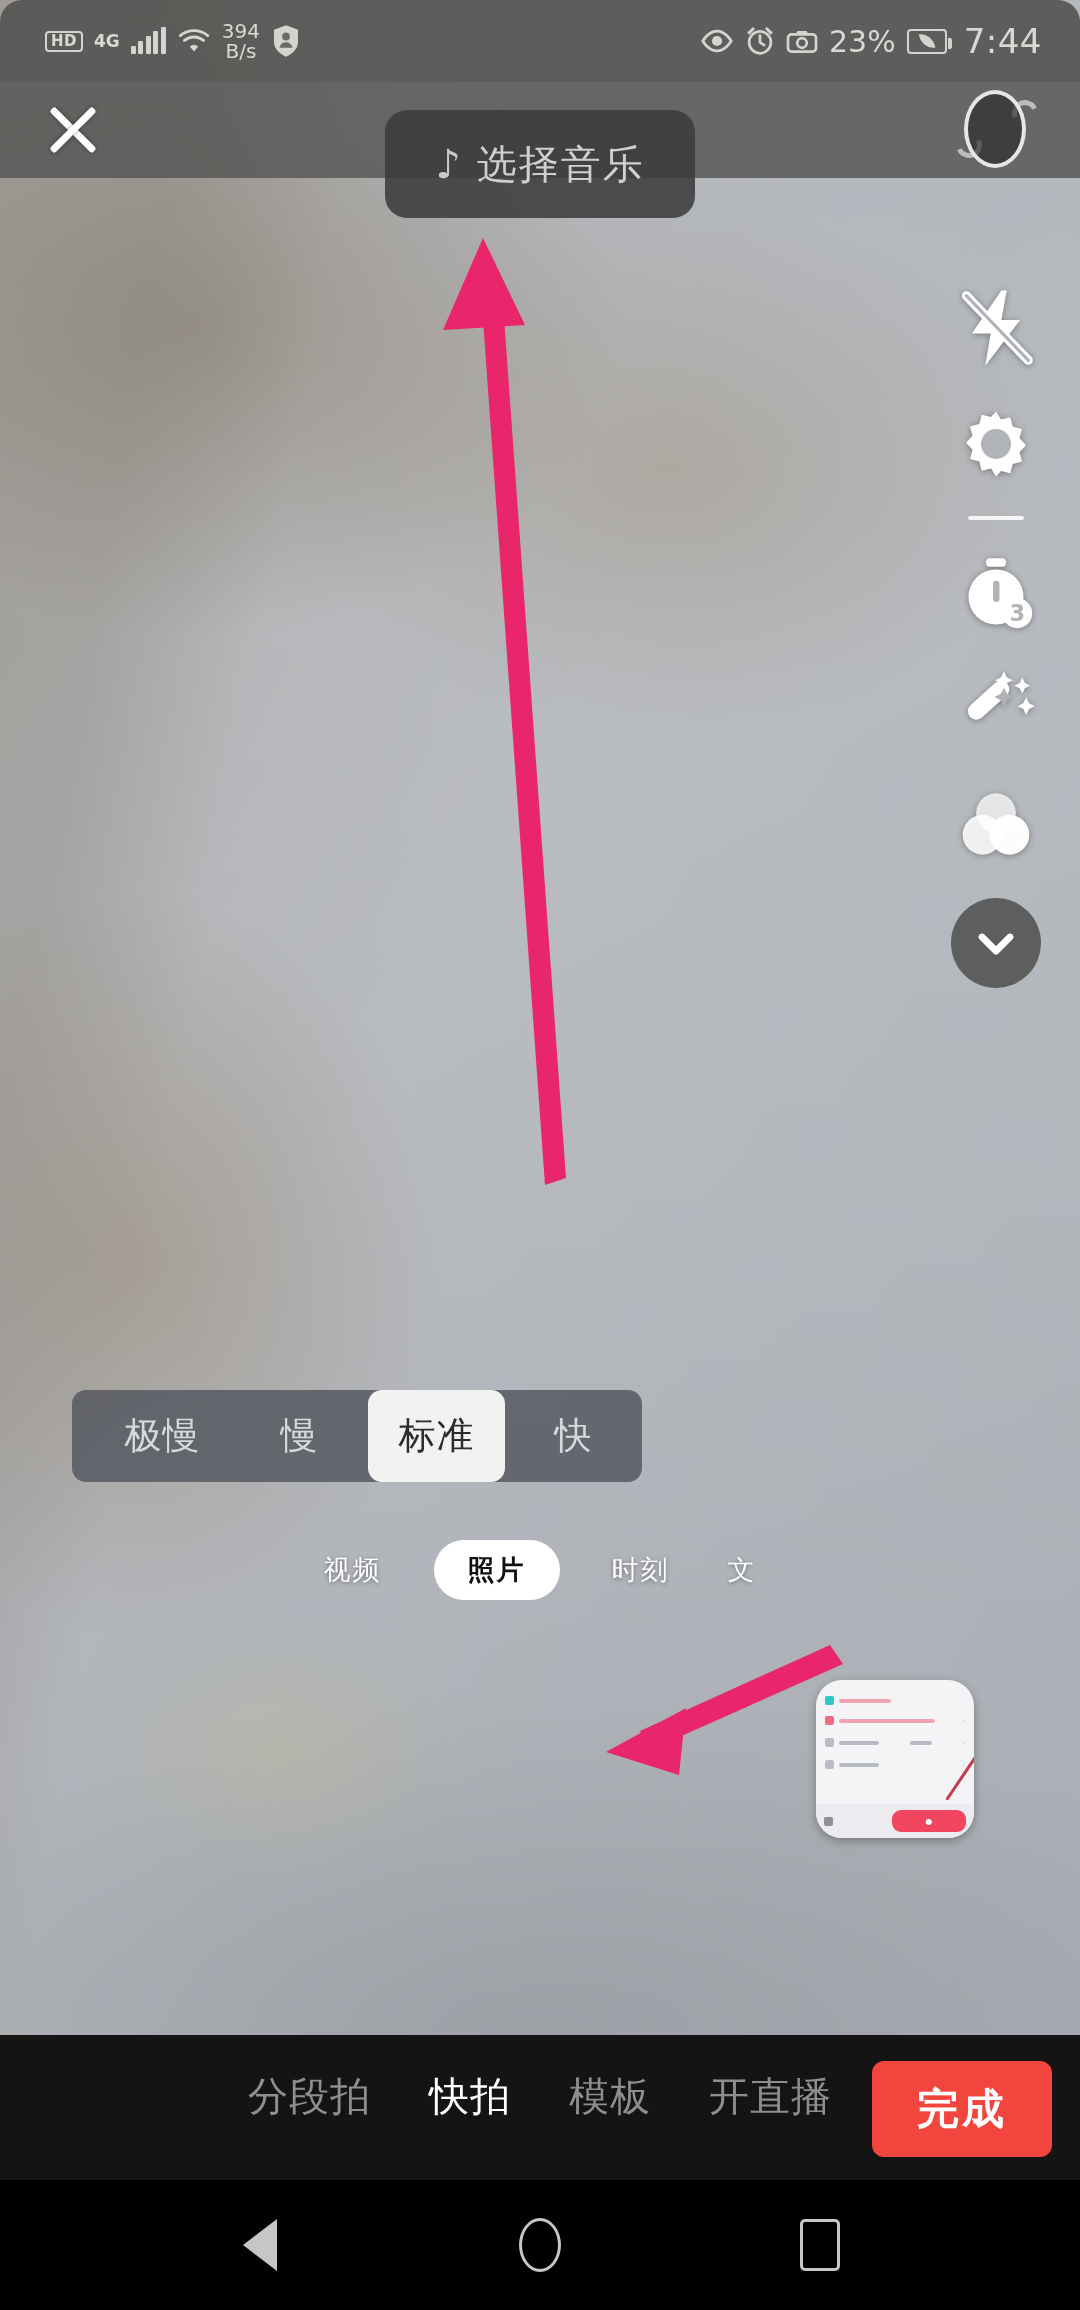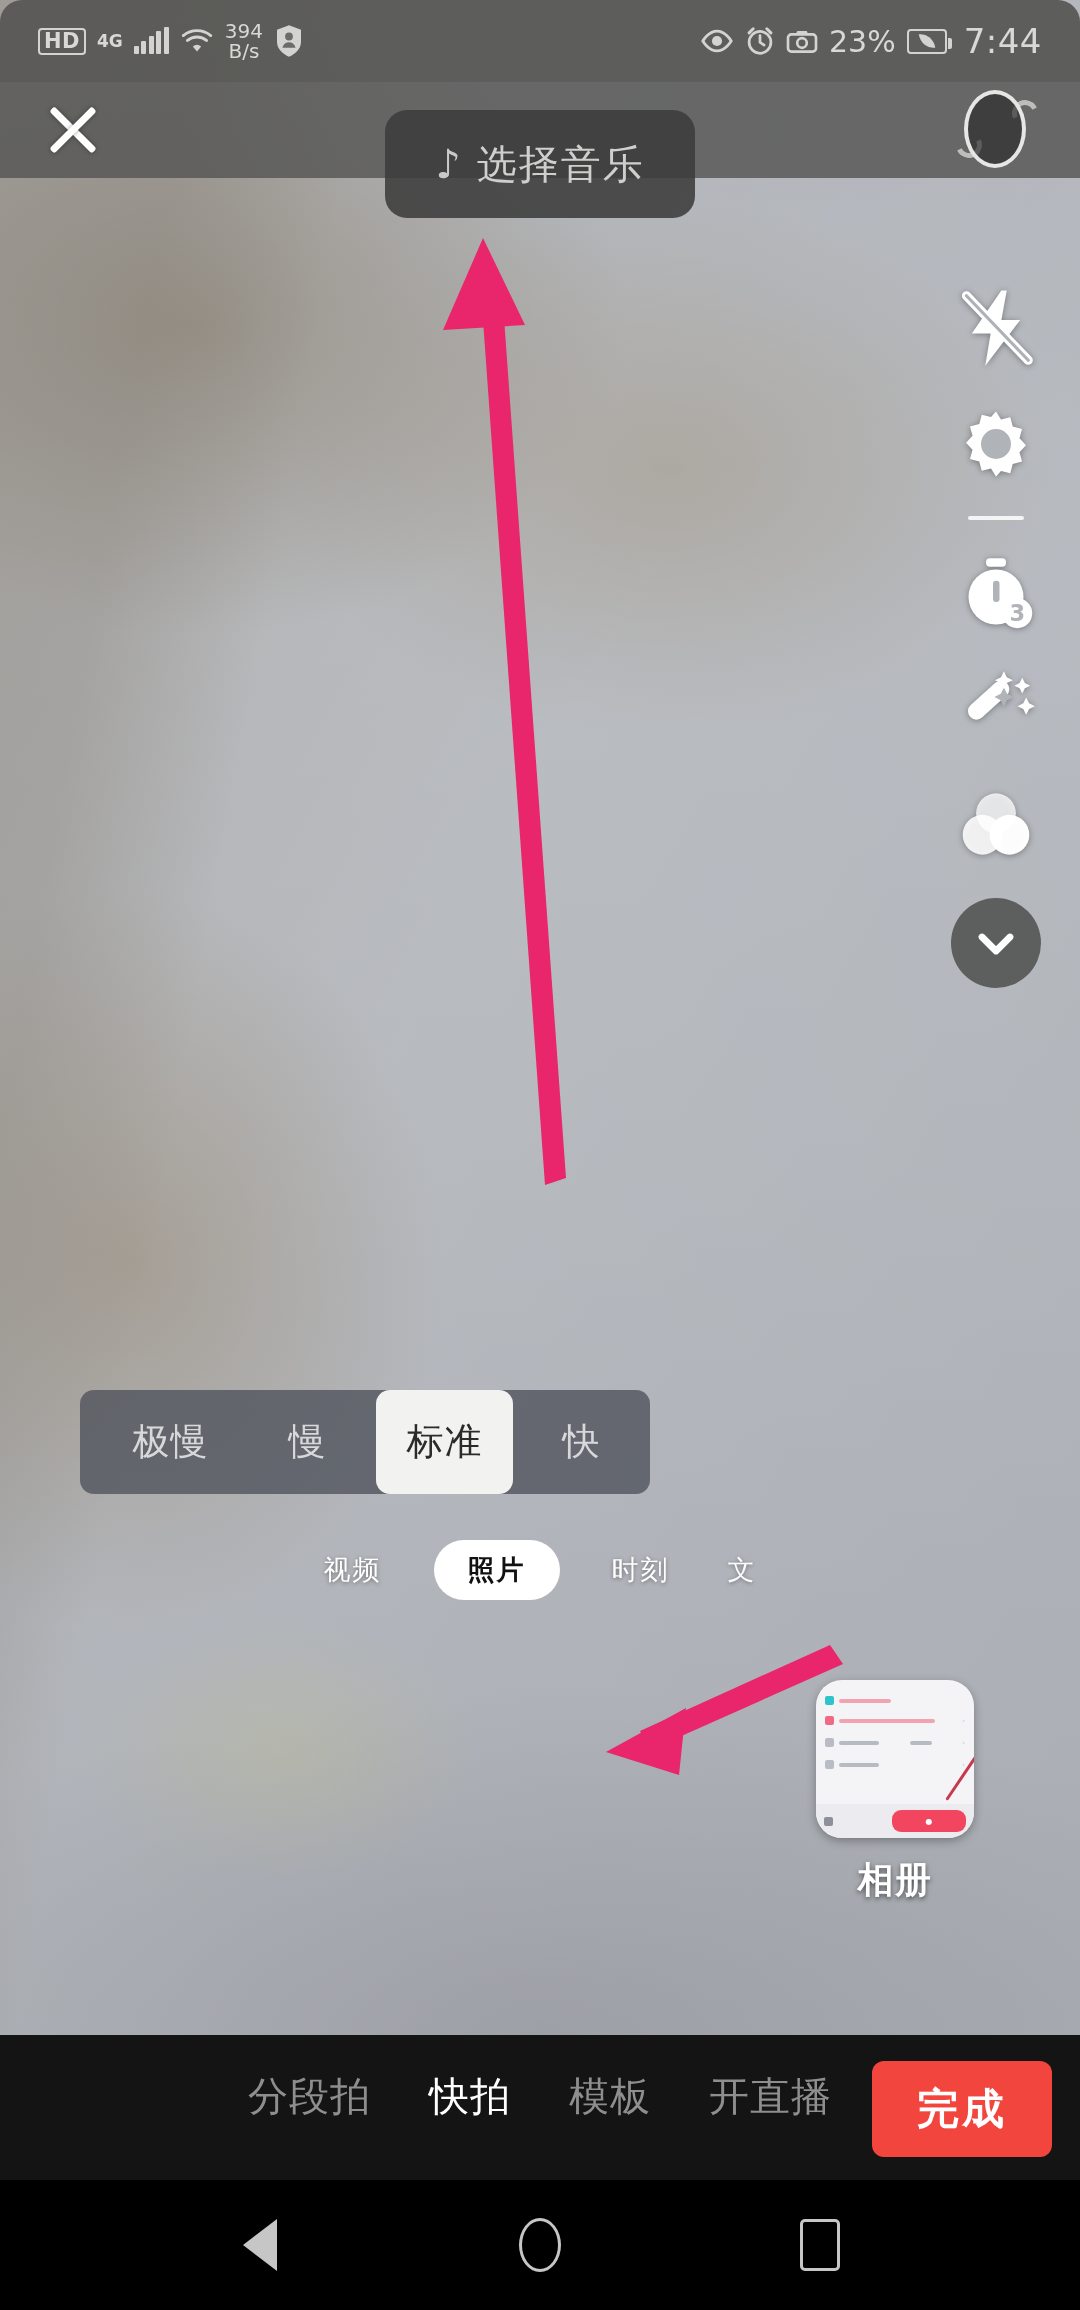--- a/index.html
+++ b/index.html
@@ -34,22 +34,22 @@
   
   .statusbar {
     position:absolute; left:0; top:0; width:1080px; height:82px;
     background:rgba(86,86,84,0.92);
     display:flex; align-items:center; justify-content:space-between;
     padding:0 38px; color:#d8d8d4;
     border-radius:22px 22px 0 0;
   }
   .sb-left, .sb-right { display:flex; align-items:center; gap:11px; }
   .sb-hd {
-    font-size:21px; font-weight:700; border:2px solid #d3d3cf; border-radius:4px;
-    padding:1px 4px; line-height:1; letter-spacing:0.5px;
+    font-size:15px; font-weight:700; border:2px solid #d3d3cf; border-radius:4px;
+    padding:1px 4px; line-height:1; letter-spacing:0.5px;margin-left:7px;
   }
   .sb-4g { font-size:17px; line-height:1; display:flex; flex-direction:column; align-items:center; }
   .sb-4g b { font-weight:600; font-size:17px; }
   .bars { display:flex; align-items:flex-end; gap:2.5px; height:26px; }
   .bars i { display:block; width:5px; background:#d3d3cf; border-radius:1px; }
   .bars i:nth-child(1){height:8px}.bars i:nth-child(2){height:13px}
   .bars i:nth-child(3){height:18px}.bars i:nth-child(4){height:23px}.bars i:nth-child(5){height:27px}
   .sb-speed { font-size:20px; line-height:1.0; text-align:center; font-weight:500; }
   .sb-time { font-size:34px; font-weight:500; letter-spacing:0.5px; margin-left:6px; }
   .sb-batt { font-size:30px; font-weight:500; }
@@ -103,21 +103,21 @@
   .rail-item { width:116px; height:116px; display:flex; align-items:center; justify-content:center; cursor:pointer; }
   .rail-sep { width:56px; height:4px; background:rgba(255,255,255,0.85); border-radius:2px; margin:14px 0; }
   .icon-wrap { filter:drop-shadow(0 1px 3px rgba(0,0,0,0.35)); }
   .chev-circle {
     width:90px;height:90px;border-radius:50%;background:rgba(78,78,78,0.85);
     display:flex;align-items:center;justify-content:center;cursor:pointer;margin-top:16px;
   }
 
   
   .speedbar {
-    position:absolute; left:80px; top:1390px; width:570px; height:104px;
+    position:absolute; left:72px; top:1390px; width:570px; height:92px;
     background:rgba(80,84,92,0.80); border-radius:14px;
     display:flex; align-items:stretch;padding-left:22px;
   }
   .speed-item {
     flex:1; display:flex; align-items:center; justify-content:center;
     font-size:37px; color:#d6d8da; letter-spacing:1px; cursor:pointer;
   }
   .speed-item.active {
     background:#f2f2f0; color:#2b2b2b; border-radius:14px; font-weight:500;
   }
@@ -368,21 +368,20 @@
           </div>
           <span class="redline"></span>
           <div class="footer">
             <span class="save"><span class="sq" style="background:#8d9098"></span>&nbsp;</span>
             <span class="pub">
                 <b>●</b>
               </span>
           </div>
         </div>
       </div>
-      <div class="thumb-label">相册</div>
     </div>
   </div>
 
   <div class="bottombar">
     <div class="tabs">
       <span class="tab">分段拍</span>
       <span class="tab active">快拍</span>
       <span class="tab">模板</span>
       <span class="tab">开直播</span>
     </div>

